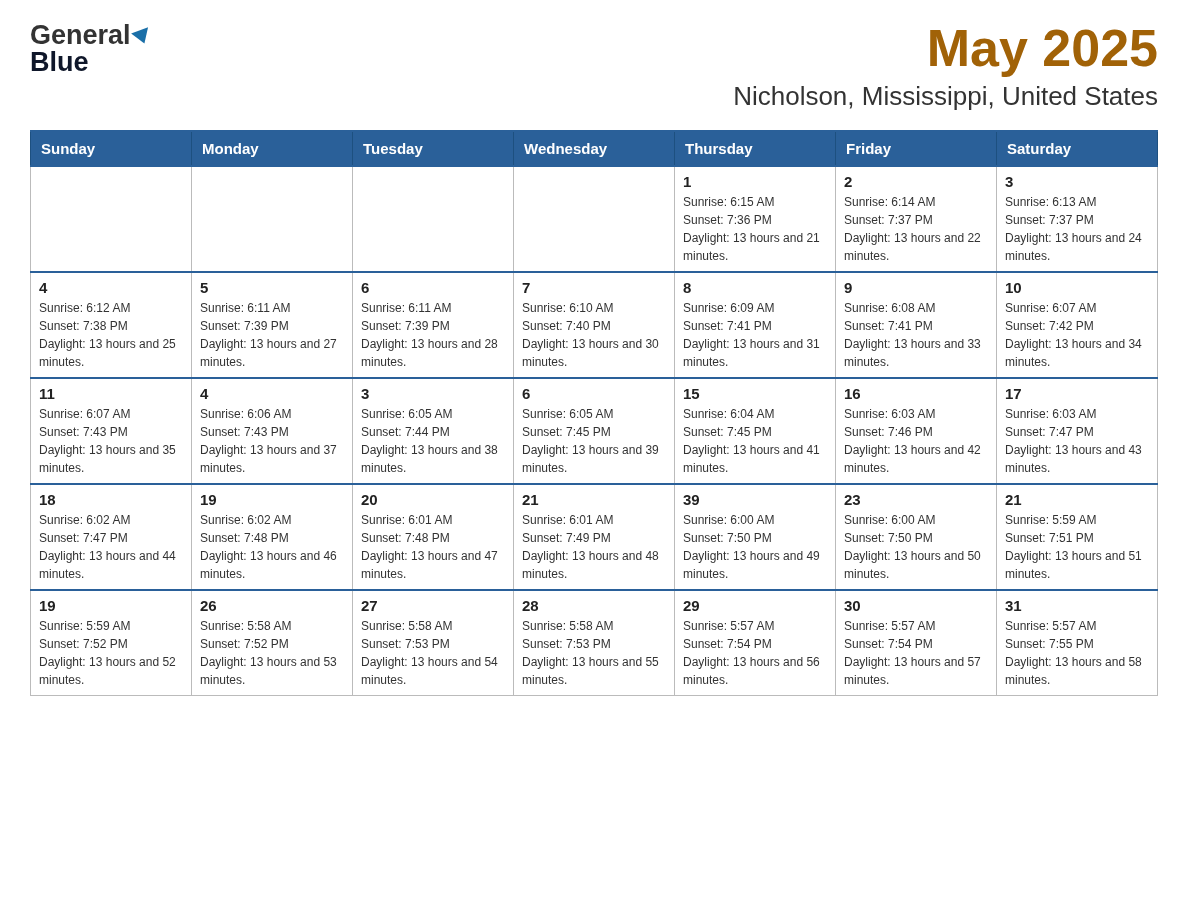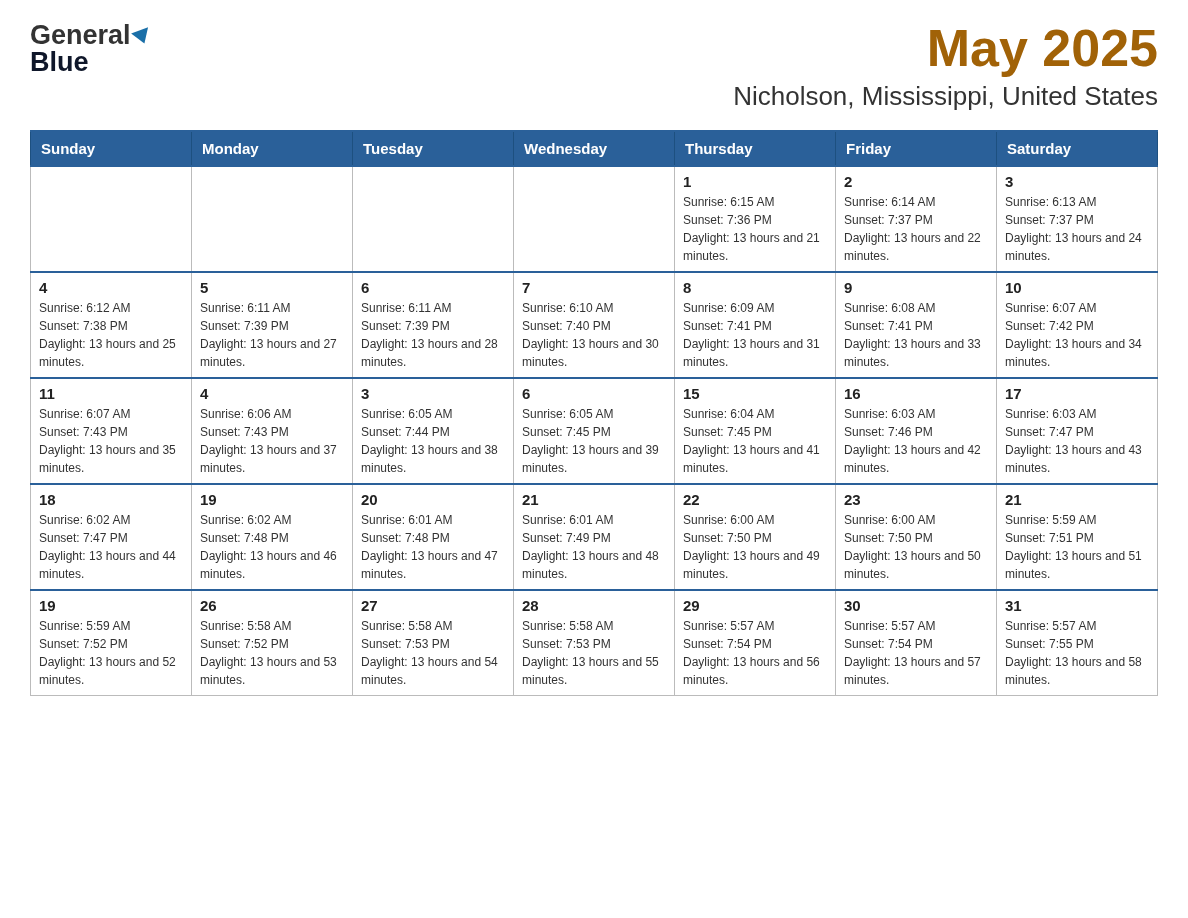--- a/index.html
+++ b/index.html
@@ -195,21 +195,21 @@
         </td>
         <td>
           <span class="day-number">20</span>
           <div class="day-info">Sunrise: 6:01 AM<br>Sunset: 7:48 PM<br>Daylight: 13 hours and 47 minutes.</div>
         </td>
         <td>
           <span class="day-number">21</span>
           <div class="day-info">Sunrise: 6:01 AM<br>Sunset: 7:49 PM<br>Daylight: 13 hours and 48 minutes.</div>
         </td>
         <td>
-          <span class="day-number">22</span>
+          <span class="day-number">39</span>
           <div class="day-info">Sunrise: 6:00 AM<br>Sunset: 7:50 PM<br>Daylight: 13 hours and 49 minutes.</div>
         </td>
         <td>
           <span class="day-number">23</span>
           <div class="day-info">Sunrise: 6:00 AM<br>Sunset: 7:50 PM<br>Daylight: 13 hours and 50 minutes.</div>
         </td>
         <td>
           <span class="day-number">21</span>
           <div class="day-info">Sunrise: 5:59 AM<br>Sunset: 7:51 PM<br>Daylight: 13 hours and 51 minutes.</div>
         </td>

